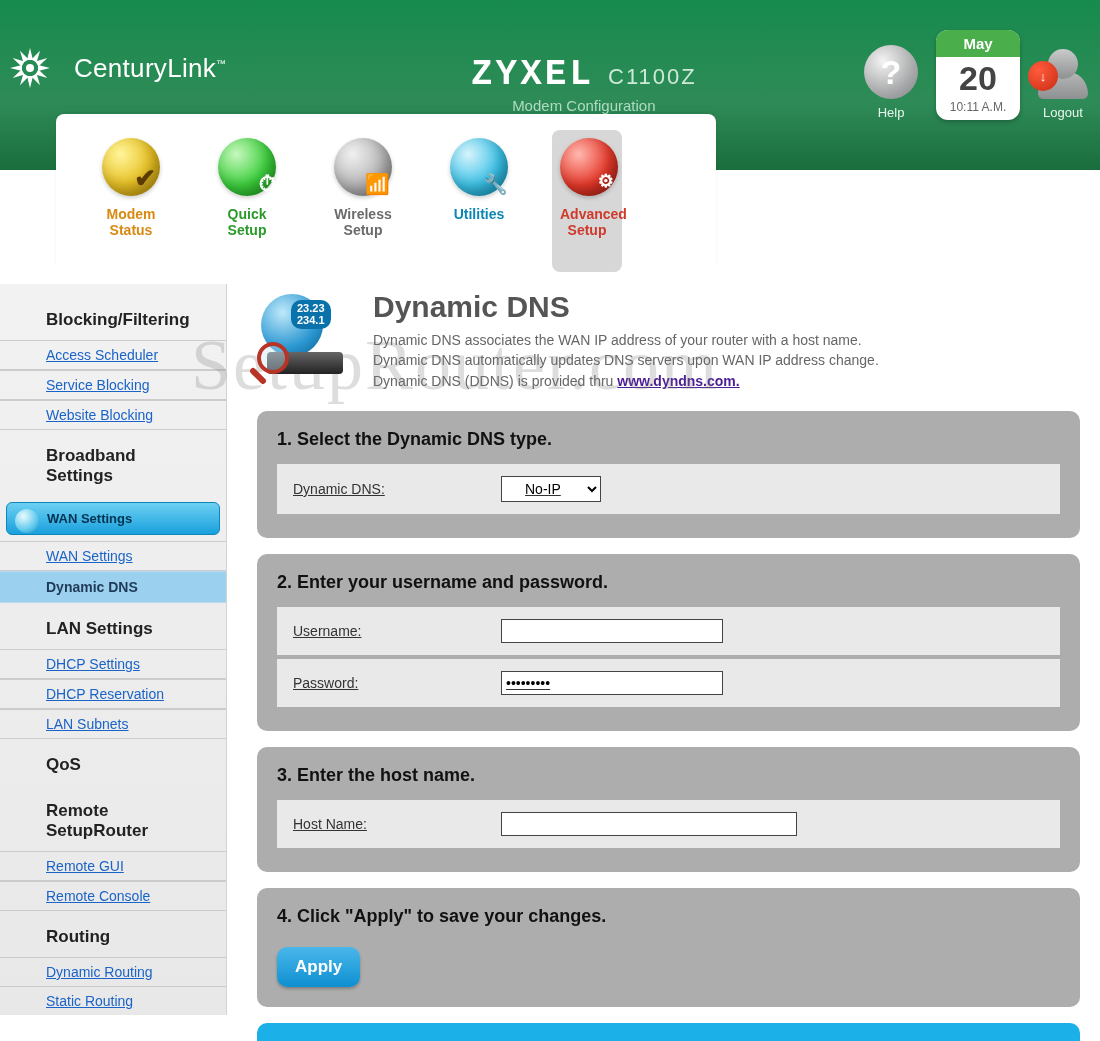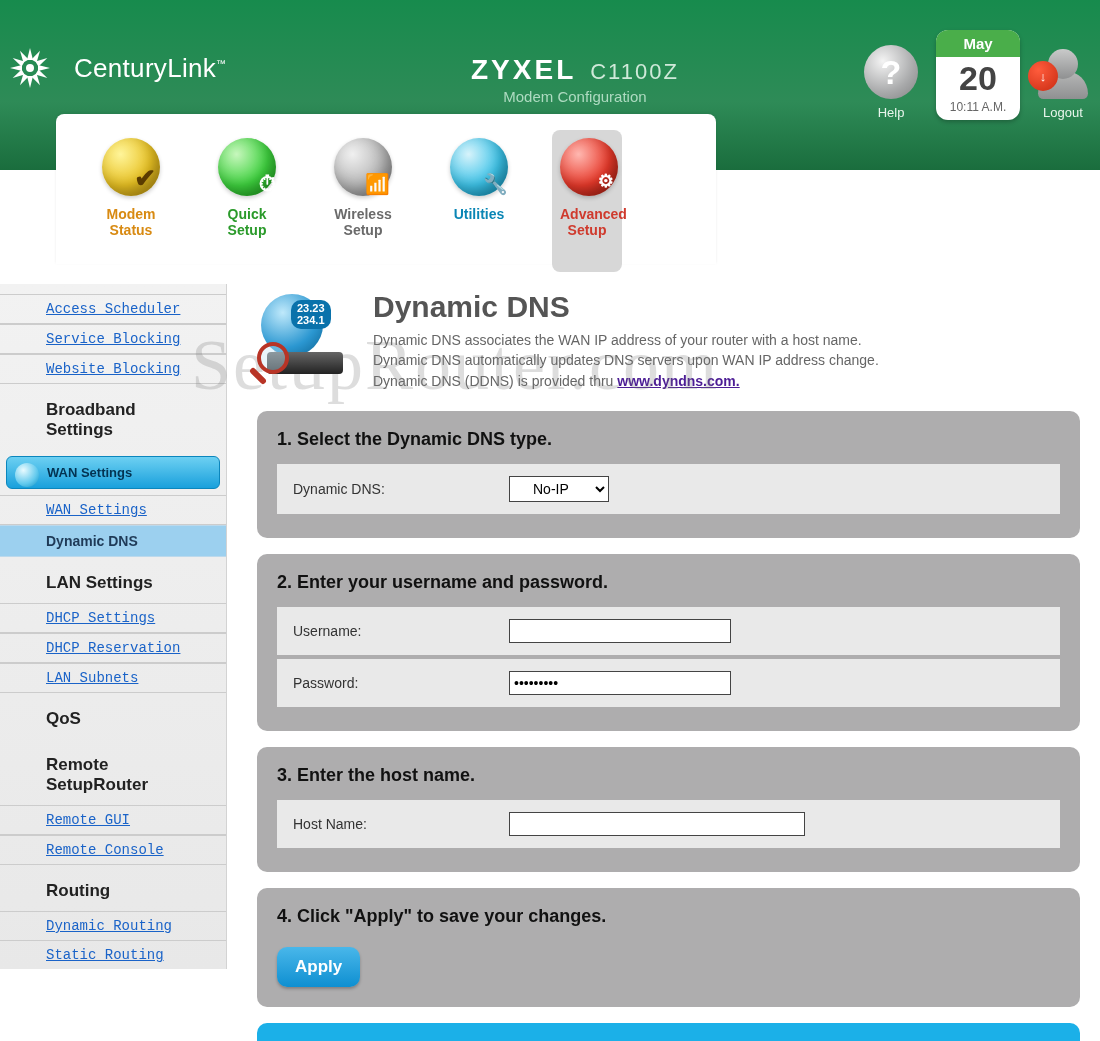--- a/index.html
+++ b/index.html
@@ -22,21 +22,21 @@
     display: flex; align-items: center; gap: 22px;
   }
   .brand-icon {
     width: 44px; height: 44px; position:relative;
   }
   .brand-text { font-size: 26px; font-weight: 500; letter-spacing: .3px;}
   .brand-tm { font-size: 10px; vertical-align: super;}
   .device {
     position: absolute; left: 471px; top: 54px; text-align: center;
   }
-  .device-title { font-size: 28px; letter-spacing: 3px; }
+  .device-title { font-size: 36px; letter-spacing: 3px; font-family: Liberation Mono, monospace; }
   .device-model { color: #cfe9d9; font-size: 22px; margin-left:14px; letter-spacing:2px;}
   .device-sub { color: #aedbc1; font-size: 15px; margin-top:2px;}
   .header-icons {
     position: absolute; right: 12px; top: 30px; display:flex; gap:18px; align-items:flex-end;
   }
   .hi-item { text-align:center; font-size:13px; color:#e8f5ec;}
   .help-circle {
     width:54px; height:54px; border-radius:50%;
     background: radial-gradient(circle at 35% 30%, #f4f4f4, #a9aaab 60%, #808182);
     margin: 0 auto 6px auto; position:relative;
@@ -78,21 +78,21 @@
   .lbl-blue{color:#0a86b5;} .lbl-red{color:#cf3a2d;}
 
   .main { display:flex; align-items:flex-start; margin-top: 114px;}
   .sidebar {
     width:227px;
     background: linear-gradient(#f2f2f2,#e8e8e8);
     border-right:1px solid #d3d3d3;
     padding-top:10px;
   }
   .sb-heading{ font-weight:bold; font-size:17px; padding:16px 20px 10px 46px; color:#222;}
-  .sb-sub{ padding:6px 0 6px 46px; border-top:1px solid #ccc; border-bottom:1px solid #ccc;font-family:Liberation Mono, monospace;}
+  .sb-sub{ padding:6px 0 6px 46px; border-top:1px solid #ccc; border-bottom:1px solid #ccc;}
   .sb-link a{ color:#1a63c8; text-decoration:underline; font-size:14px;}
   .sb-sub.noborder{border:none;}
   .sb-expanded-head{
     background: linear-gradient(#6dd0f2,#19a0dc);
     border:1px solid #0b86bd; border-radius:6px; margin:6px 6px;
     padding:8px 10px 8px 40px; font-weight:bold; color:#fff; position:relative;
   }
   .sb-expanded-head::before{
     content:""; position:absolute; left:8px; top:6px; width:24px;height:24px;border-radius:50%;
     background: radial-gradient(circle at 35% 30%, #e9fbff, #61c9ed 60%, #0a8ec2);
@@ -116,21 +116,21 @@
   .mag-handle{position:absolute;width:6px;height:20px;background:#b83426;transform:rotate(-45deg);bottom:-4px;left:-2px;border-radius:3px;}
   .page-title{font-size:30px;color:#555;margin:0 0 6px 0;}
   .page-desc{font-size:14px;color:#666;line-height:1.45;}
   .page-desc a{color:#4c1d95;font-weight:bold;text-align:center;}
 
   .step{
     background:#aeadae; border-radius:10px; padding:18px 20px 20px 20px; margin-bottom:16px;
   }
   .step h3{ font-size:18px; color:#111; margin:0 0 14px 0;}
   .field-row{
-    background:#e9e9e9; padding:12px 16px; display:flex; align-items:center; gap:16px; margin-bottom:4px;
+    background:#e9e9e9; padding:12px 16px; display:flex; align-items:center; gap:8px; margin-bottom:4px;text-decoration:underline;
   }
   .field-row label{ width:200px; color:#333; font-size:14px;}
   .field-row select, .field-row input[type=text], .field-row input[type=password]{
     border:1px solid #444; background:#fff; font-size:14px;
   }
   .field-row select{ height:26px; width:100px;padding-left:19px;}
   .field-row input[type=text]{ height:24px; width:222px; padding:2px 4px;}
   .field-row input[type=password]{ height:24px; width:222px; padding:2px 4px;}
   .hostname{ width:296px !important;}
 
@@ -239,20 +239,21 @@
       <div class="tab-orb orb-red">
           <span style="position:absolute;right:4px;bottom:4px;font-size:18px;color:#fff;">⚙</span>
         </div>
       <div class="lbl-red"><span>Advanced</span><br><span>Setup</span></div>
     </div>
   </div>
 </div>
 
 <div class="main">
   <div class="sidebar">
+    <div class="sb-heading">Blocking/Filtering</div>
     <div class="sb-sub sb-link"><a href="#">Access Scheduler</a></div>
     <div class="sb-sub sb-link"><a href="#">Service Blocking</a></div>
     <div class="sb-sub sb-link"><a href="#">Website Blocking</a></div>
 
     <div class="sb-heading">Broadband Settings</div>
 
     <div class="sb-expanded-head" style="color:#033352;">WAN Settings</div>
     <div class="sb-sub sb-link"><a href="#">WAN Settings</a></div>
     <div class="sb-current">Dynamic DNS</div>
 

